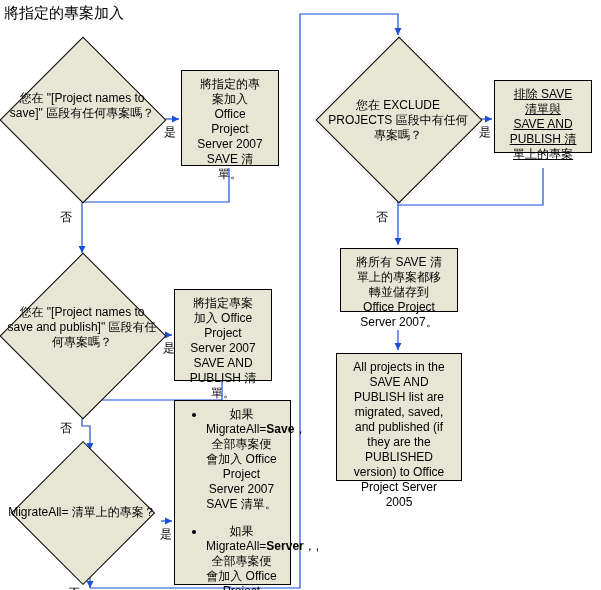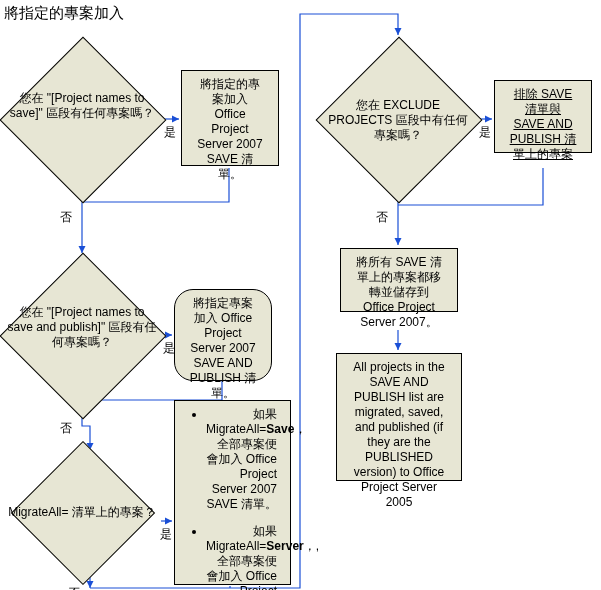--- a/index.html
+++ b/index.html
@@ -40,21 +40,21 @@
   .rect {
     position: absolute;
     background: #e7e6d4;
     border: 1px solid #000;
     text-align: center;
     font-size: 12px;
     line-height: 1.25;
     padding: 6px 13px;
     box-sizing: border-box;
   }
-  .rect.left { text-align: right; }
+  .rect.left { text-align: center; }
   .label {
     position: absolute;
     font-size: 12px;
     color: #000;
     background: transparent;
   }
   ul.bullets {
     margin: 0;
     padding: 0 0 0 18px;
     list-style: disc;
@@ -108,21 +108,21 @@
 <div class="label" style="left:164px; top:124px;">是</div>
 <div class="label" style="left:60px; top:209px;">否</div>
 
 <div class="rect" style="left:181px; top:70px; width:98px; height:96px;">將指定的專案加入 Office Project Server 2007 SAVE 清單。</div>
 
 <div class="diamond" style="left:24px; top:277px;"></div>
 <div class="diamond-text" style="left:7px; top:305px;">您在 "[Project names to save and publish]" 區段有任何專案嗎？</div>
 <div class="label" style="left:163px; top:340px;">是</div>
 <div class="label" style="left:60px; top:420px;">否</div>
 
-<div class="rect" style="left:174px; top:289px; width:98px; height:92px;border-radius:19px;">將指定專案加入 Office Project Server 2007 SAVE AND PUBLISH 清單。</div>
+<div class="rect" style="left:174px; top:289px; width:98px; height:92px;">將指定專案加入 Office Project Server 2007 SAVE AND PUBLISH 清單。</div>
 
 <div class="diamond" style="left:32px; top:462px; width:100px; height:100px;"></div>
 <div class="diamond-text" style="left:7px; top:505px;">MigrateAll= 清單上的專案？</div>
 <div class="label" style="left:160px; top:526px;">是</div>
 <div class="label" style="left:68px; top:585px;">否</div>
 
 <div class="rect left" style="left:174px; top:400px; width:117px; height:185px;">
   <ul class="bullets">
     <li>
       <span>如果 MigrateAll=</span><b>Save</b><span>，全部專案便會加入 Office  Project Server 2007 SAVE 清單。</span>

